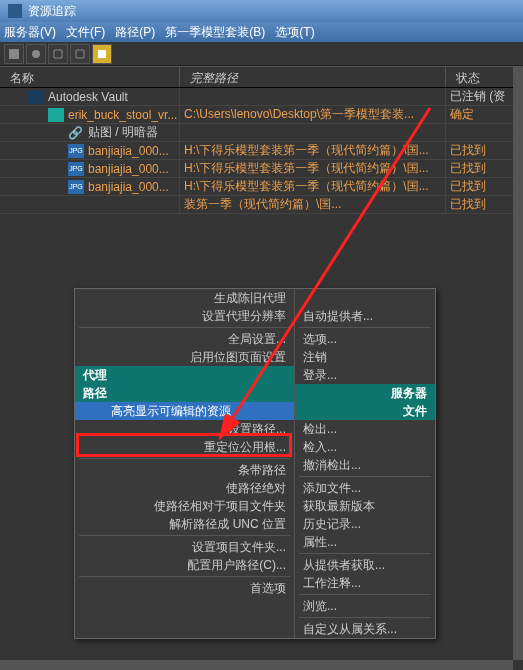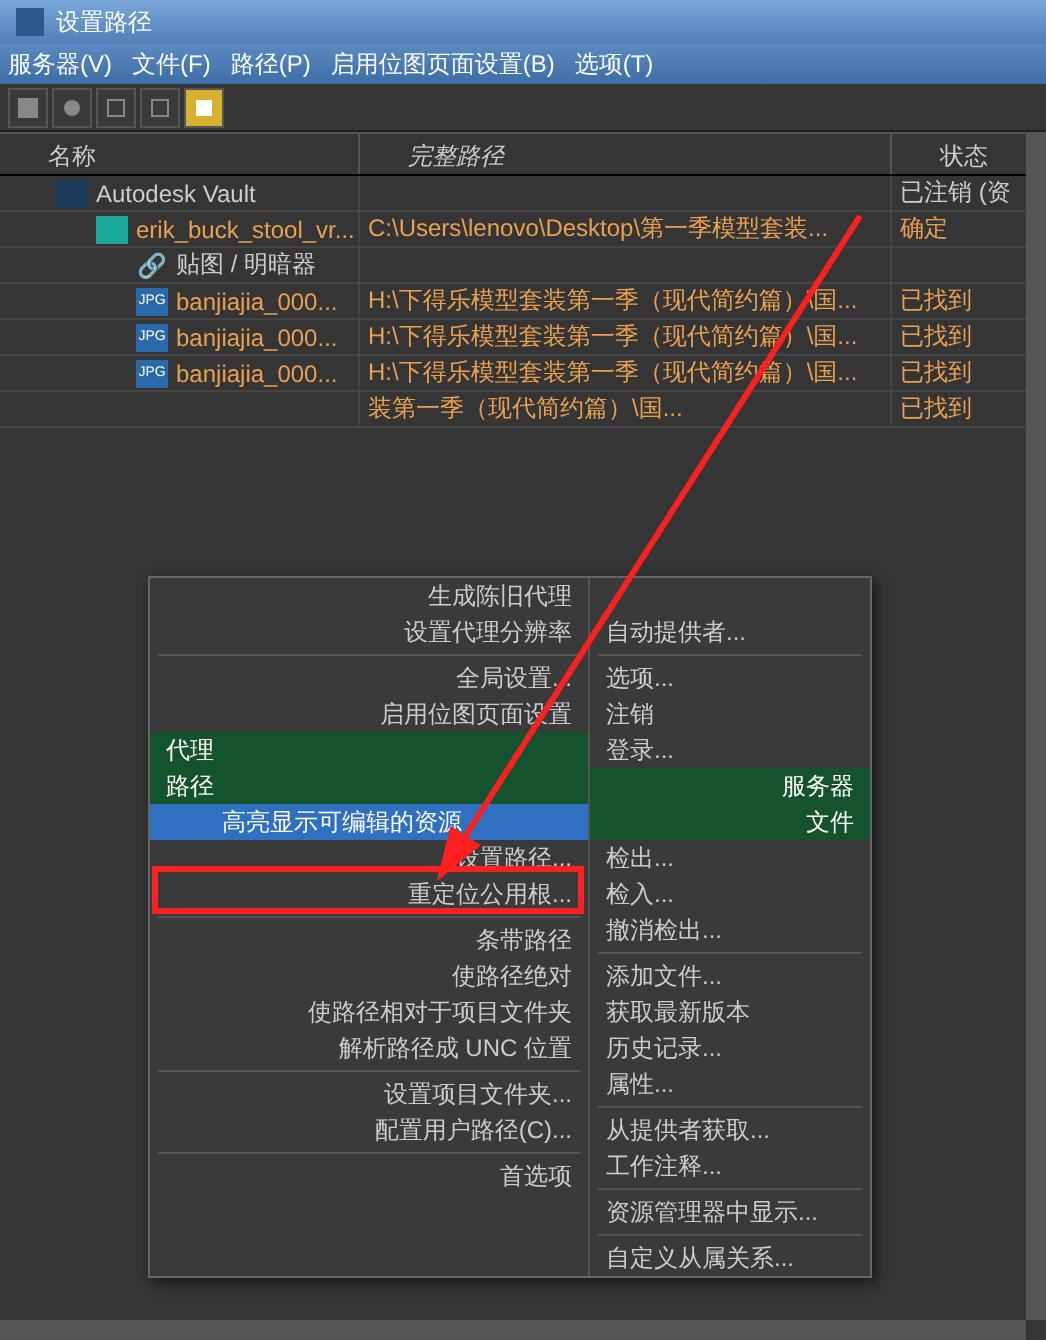--- a/index.html
+++ b/index.html
@@ -11,21 +11,21 @@
 .menubar { background: linear-gradient(#5a8ac0, #3d6da5); height: 20px; display: flex; align-items: center; padding: 0 4px; color: #fff; gap: 10px; }
 .menubar span { cursor: default; }
 
 .toolbar { background: #353535; height: 24px; display: flex; align-items: center; padding: 2px 4px; gap: 2px; border-bottom: 1px solid #222; }
 .tb-btn { width: 20px; height: 20px; background: #3a3a3a; border: 1px solid #555; display: flex; align-items: center; justify-content: center; }
 .tb-btn.y { background: #d8b030; }
 .tb-btn svg { width: 12px; height: 12px; }
 
 .grid-area { background: #353535; height: 604px; position: relative; }
 .header-row { background: #353535; height: 22px; display: flex; border-bottom: 1px solid #000; }
-.hcell { color: #ccc; padding: 3px 24px; border-right: 1px solid #555; border-top: 1px solid #555; }
+.hcell { color: #ccc; padding: 3px 10px; border-right: 1px solid #555; border-top: 1px solid #555; }
 .hc-name { width: 180px; } .hc-path { width: 266px; font-style: italic; } .hc-stat { width: 76px; }
 
 .rows { }
 .row { height: 18px; display: flex; align-items: center; border-bottom: 1px solid #444; }
 .cell-name { width: 180px; display: flex; align-items: center; height: 100%; border-right: 1px solid #444; overflow: hidden; white-space: nowrap; }
 .cell-path { width: 266px; color: #bbb; padding: 0 4px; overflow: hidden; white-space: nowrap; border-right: 1px solid #444; height: 100%; display: flex; align-items: flex-end; }
 .cell-stat { width: 76px; color: #bbb; padding: 0 4px; overflow: hidden; white-space: nowrap; height: 100%; display: flex; align-items: center; }
 .indent1 { width: 28px; } .indent2 { width: 48px; } .indent3 { width: 68px; }
 .fi { width: 16px; height: 14px; margin-right: 4px; display: inline-flex; align-items: center; justify-content: center; }
 .fi-vault { background: #1a3a5a; }
@@ -34,43 +34,43 @@
 .fi-link { color: #d8b030; }
 .txt { color: #ccc; }
 .txt.o { color: #eaa050; }
 
 .context { position: absolute; top: 222px; left: 74px; background: #3a3a3a; border: 1px solid #666; box-shadow: 2px 2px 6px rgba(0,0,0,0.6); }
 .ctx-col { display: flex; }
 .ctx-left { width: 220px; border-right: 1px solid #555; }
 .ctx-right { width: 140px; }
 .ctx-item { height: 18px; color: #ccc; display: flex; align-items: center; padding: 0 8px; cursor: default; }
 .ctx-item.r { justify-content: flex-end; }
-.ctx-item.hdr { color: #fff; background: #14532d; }
+.ctx-item.hdr { color: #fff; background: #0f766e; font-weight: bold; }
 .ctx-item.sel { background: #3070c0; color: #fff; padding-left: 36px; }
 .ctx-item.sep { height: 1px; background: #555; margin: 2px 4px; padding: 0; }
 
 .redbox { position: absolute; border: 3px solid #ff2020; pointer-events: none; }
 .arrow { position: absolute; pointer-events: none; }
 
 .scrollbar-r { position: absolute; right: 0; top: 0; bottom: 10px; width: 10px; background: #555; }
 .scrollbar-b { position: absolute; left: 0; right: 10px; bottom: 0; height: 10px; background: #555; }
 </style>
 </head>
 <body>
 
 <div class="titlebar">
   <span class="icon"></span>
-  <span>设置路径</span>
+  <span>资源追踪</span>
 </div>
 
 <div class="menubar">
   <span>服务器(V)</span>
   <span>文件(F)</span>
   <span>路径(P)</span>
-  <span>启用位图页面设置(B)</span>
+  <span>第一季模型套装(B)</span>
   <span>选项(T)</span>
 </div>
 
 <div class="toolbar">
   <div class="tb-btn">
       <svg viewBox="0 0 12 12">
         <rect x="1" y="1" width="10" height="10" fill="#888"></rect>
       </svg>
     </div>
   <div class="tb-btn">
@@ -232,21 +232,21 @@
           <div class="ctx-item">撤消检出...</div>
           <div class="ctx-item sep"></div>
           <div class="ctx-item">添加文件...</div>
           <div class="ctx-item">获取最新版本</div>
           <div class="ctx-item">历史记录...</div>
           <div class="ctx-item">属性...</div>
           <div class="ctx-item sep"></div>
           <div class="ctx-item">从提供者获取...</div>
           <div class="ctx-item">工作注释...</div>
           <div class="ctx-item sep"></div>
-          <div class="ctx-item">资源管理器中显示...</div>
+          <div class="ctx-item">浏览...</div>
           <div class="ctx-item sep"></div>
           <div class="ctx-item">自定义从属关系...</div>
         </div>
     </div>
   </div>
 
   <div class="redbox" style="left:76px; top:367px; width:216px; height:24px;"></div>
 
   <svg class="arrow" style="left:0; top:0;" width="523" height="604">
     <defs>

